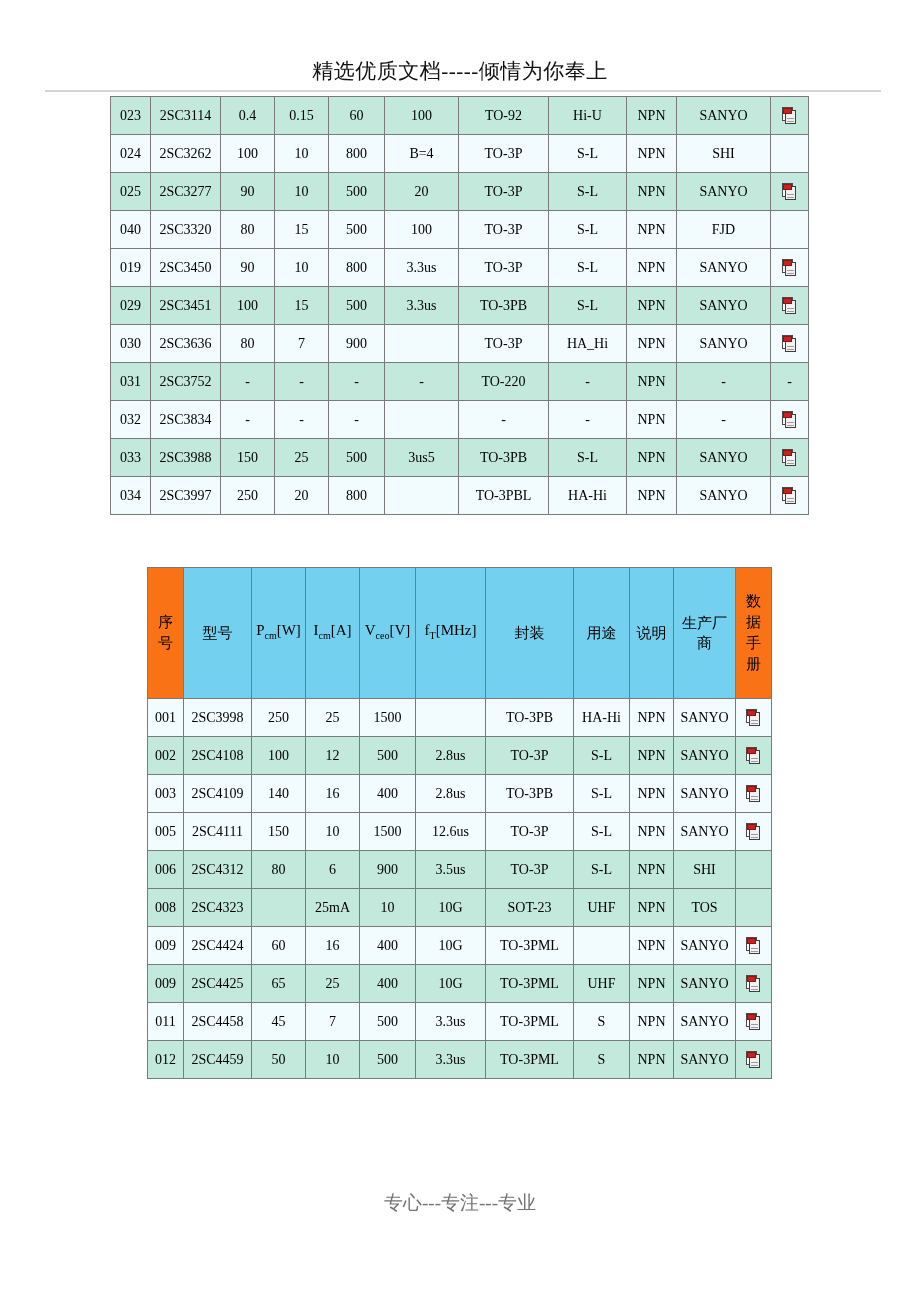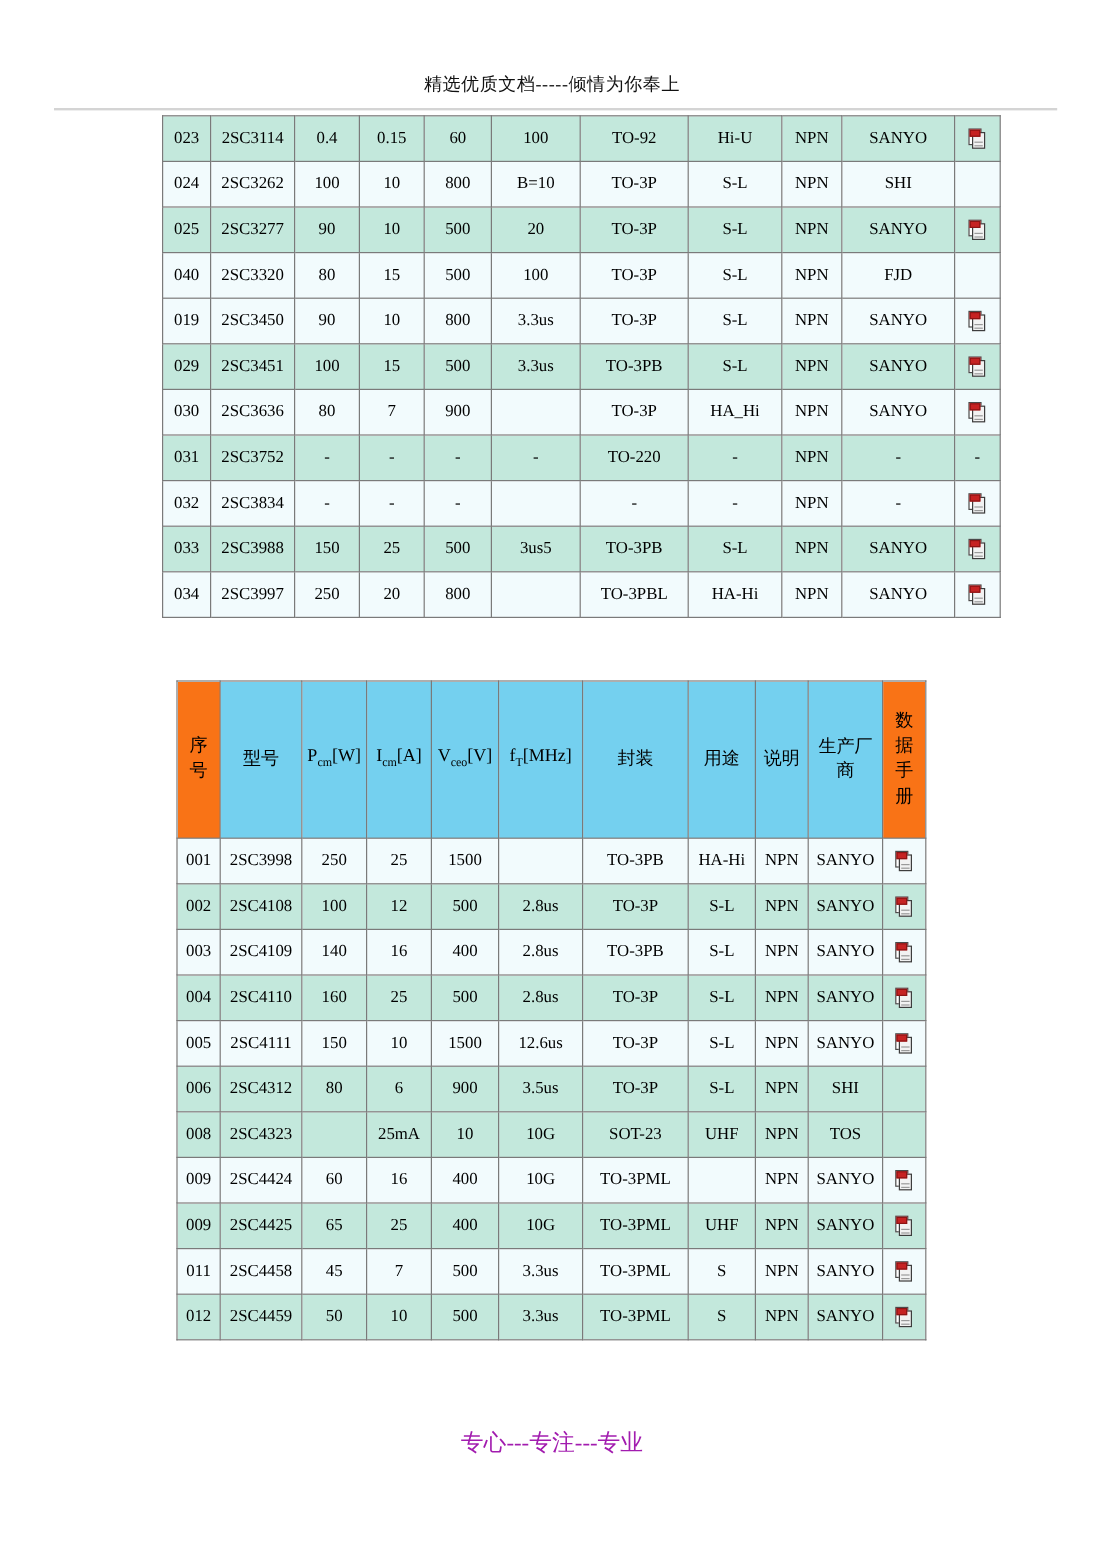--- a/index.html
+++ b/index.html
@@ -18,21 +18,21 @@
   }
 
   
   .page-header {
     position: absolute;
     left: 0;
     top: 58px;
     width: 920px;
     text-align: center;
     font-family: "Liberation Serif", "DejaVu Serif", serif;
-    font-size: 15px;
+    font-size: 21px;
     line-height: 26px;
     color: #111111;
     letter-spacing: 0.5px;
     white-space: nowrap;
   }
   .header-rule {
     position: absolute;
     left: 45px;
     top: 90px;
     width: 836px;
@@ -43,21 +43,21 @@
   
   .page-footer {
     position: absolute;
     left: 0;
     top: 1191px;
     width: 920px;
     text-align: center;
     font-family: "Liberation Serif", "DejaVu Serif", serif;
     font-size: 19px;
     line-height: 24px;
-    color: #a21caf;
+    color: #737373;
     white-space: nowrap;
   }
 
   
   table.spec {
     border-collapse: collapse;
     table-layout: fixed;
     position: absolute;
     background: #ffffff;
   }
@@ -73,21 +73,20 @@
     overflow: hidden;
   }
   
   tr.band-a td { background: #c3e8dc; }
   tr.band-b td { background: #f2fbfd; }
 
   
   #table-one {
     left: 110px;
     top: 96px;
-    margin-left: 25px;
   }
   #table-one td { height: 37px; }
 
   
   #table-two {
     left: 147px;
     top: 567px;
   }
   #table-two td { height: 37px; }
 
@@ -196,21 +195,21 @@
         <td>NPN</td>
         <td>SANYO</td>
         <td><span class="pdf-icon"><span class="sheet-back"></span><span class="sheet-front"></span><span class="red-tab"></span><span class="line1"></span><span class="line2"></span></span></td>
       </tr>
       <tr class="band-b">
         <td>024</td>
         <td>2SC3262</td>
         <td>100</td>
         <td>10</td>
         <td>800</td>
-        <td>B=10</td>
+        <td>B=4</td>
         <td>TO-3P</td>
         <td>S-L</td>
         <td>NPN</td>
         <td>SHI</td>
         <td></td>
       </tr>
       <tr class="band-a">
         <td>025</td>
         <td>2SC3277</td>
         <td>90</td>
@@ -396,33 +395,20 @@
         <td>140</td>
         <td>16</td>
         <td>400</td>
         <td>2.8us</td>
         <td>TO-3PB</td>
         <td>S-L</td>
         <td>NPN</td>
         <td>SANYO</td>
         <td><span class="pdf-icon"><span class="sheet-back"></span><span class="sheet-front"></span><span class="red-tab"></span><span class="line1"></span><span class="line2"></span></span></td>
       </tr>
-      <tr class="band-a">
-        <td>004</td>
-        <td>2SC4110</td>
-        <td>160</td>
-        <td>25</td>
-        <td>500</td>
-        <td>2.8us</td>
-        <td>TO-3P</td>
-        <td>S-L</td>
-        <td>NPN</td>
-        <td>SANYO</td>
-        <td><span class="pdf-icon"><span class="sheet-back"></span><span class="sheet-front"></span><span class="red-tab"></span><span class="line1"></span><span class="line2"></span></span></td>
-      </tr>
       <tr class="band-b">
         <td>005</td>
         <td>2SC4111</td>
         <td>150</td>
         <td>10</td>
         <td>1500</td>
         <td>12.6us</td>
         <td>TO-3P</td>
         <td>S-L</td>
         <td>NPN</td>

